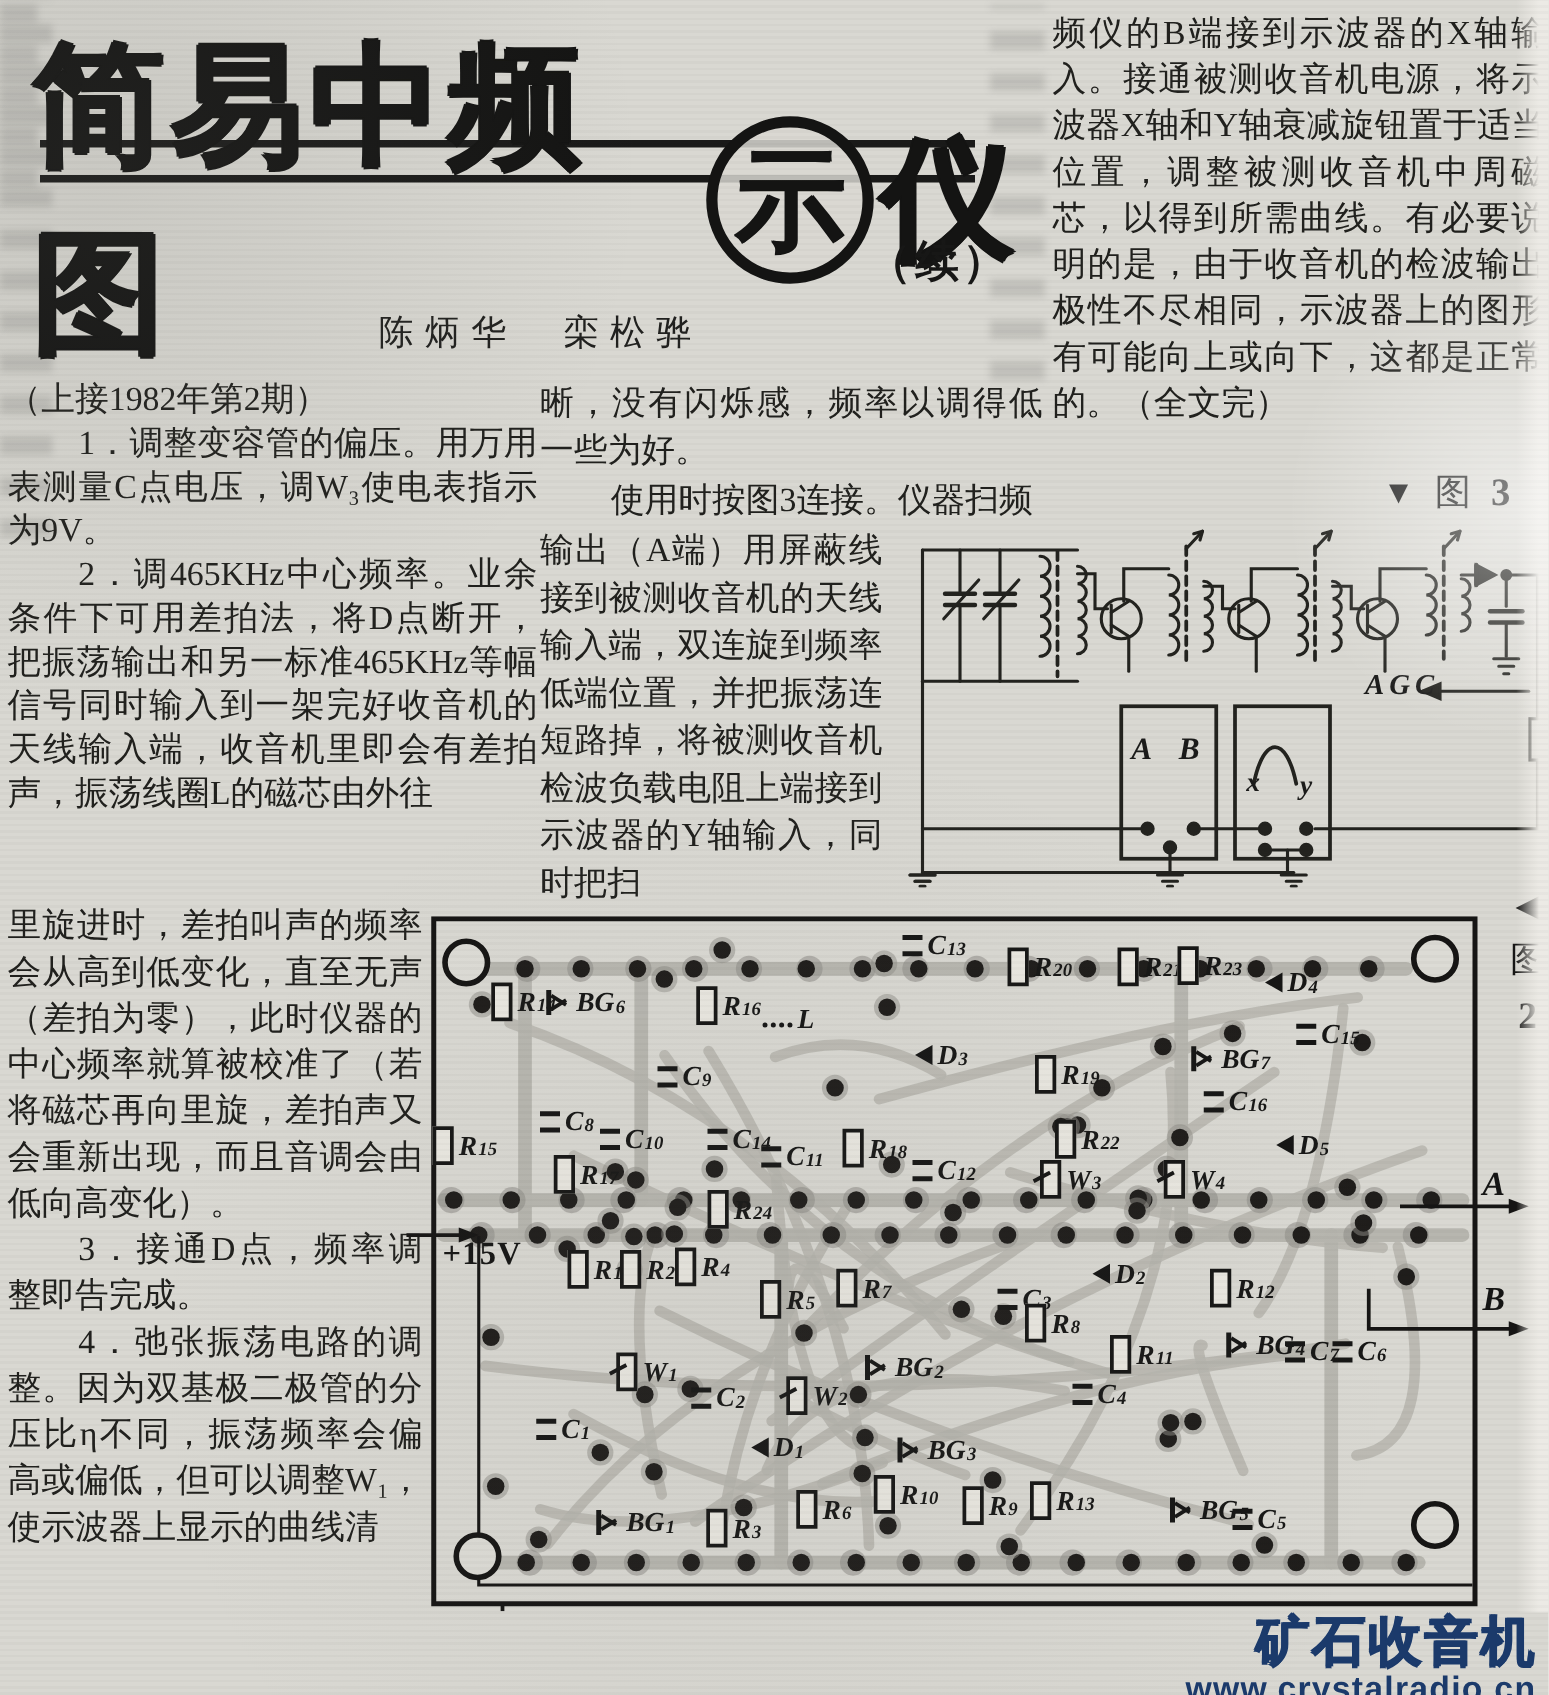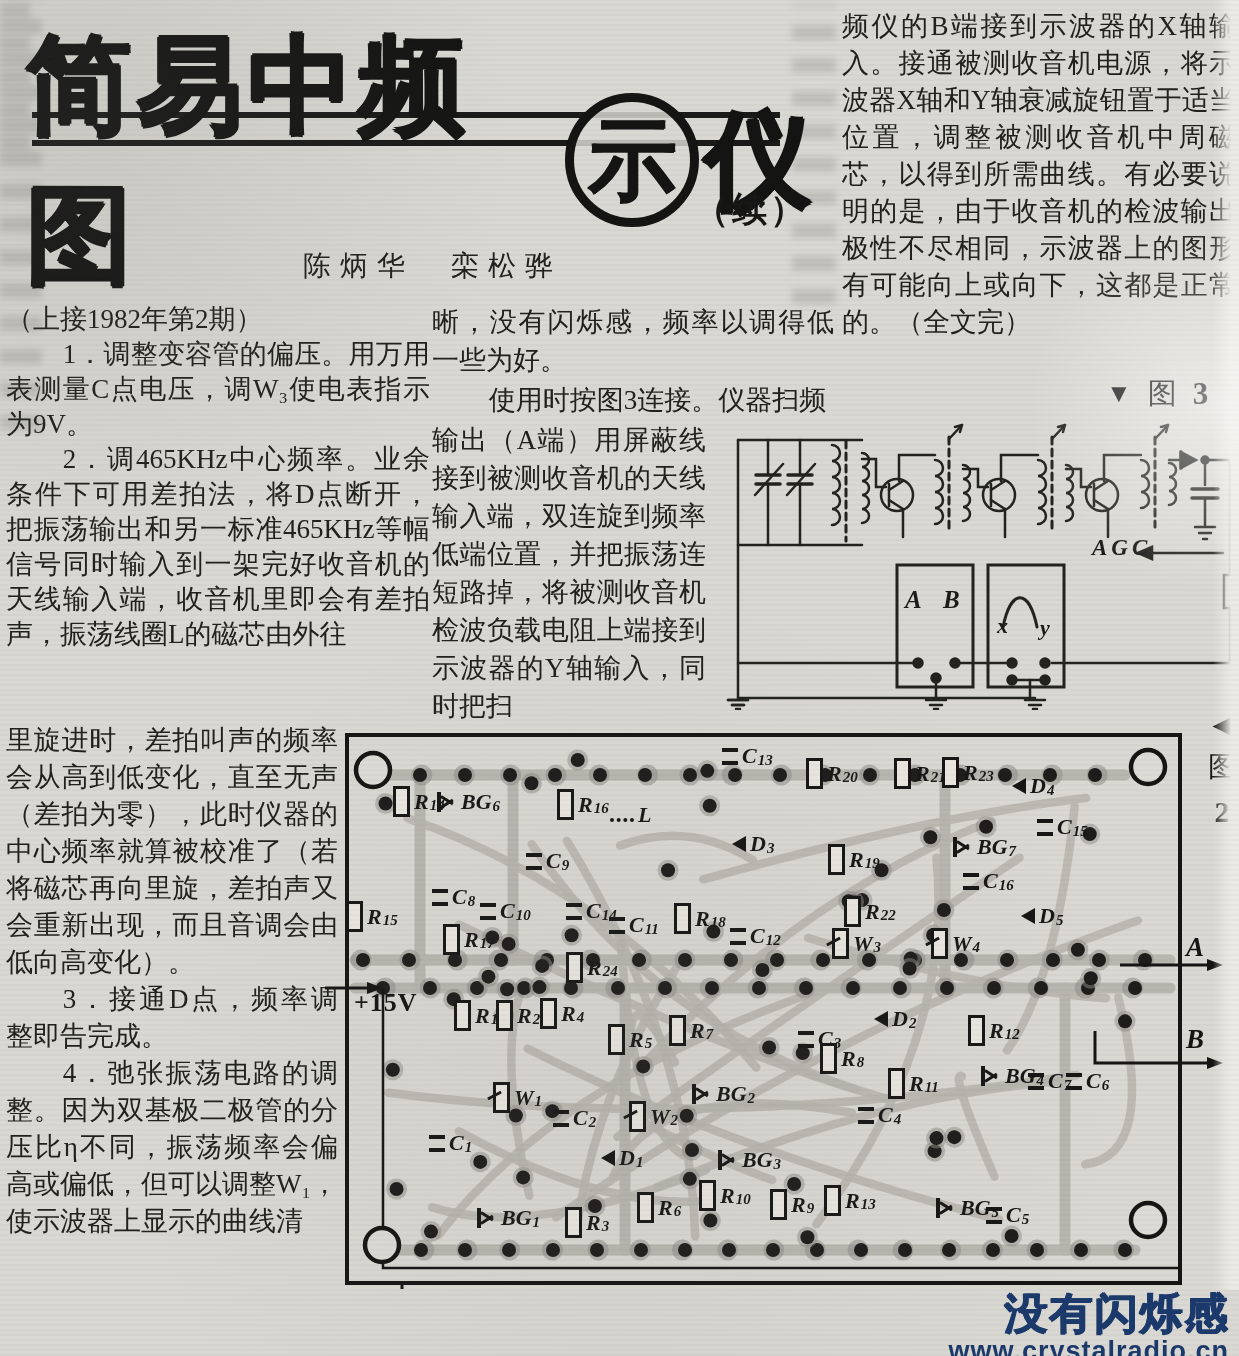--- a/index.html
+++ b/index.html
@@ -603,17 +603,17 @@
       <span class="pcb-label" style="left: 770px; top: 1189px;"><i class="g g-r"></i>R<sub>9</sub></span>
       <span class="pcb-label" style="left: 824px; top: 1185px;"><i class="g g-r"></i>R<sub>13</sub></span>
       <span class="pcb-label" style="left: 936px; top: 1195px;"><i class="g g-t"></i>BG<sub>5</sub></span>
       <span class="pcb-label" style="left: 986px; top: 1202px;"><i class="g g-c"></i>C<sub>5</sub></span>
     </div>
   <span class="pcb-rail" style="left:354px;top:988px;">+15V</span>
   <span class="pcb-io" style="left:1186px;top:932px;">A</span>
   <span class="pcb-io" style="left:1186px;top:1024px;">B</span>
 
   <div class="watermark" style="color: rgb(27, 58, 107);">
-    <div class="wm1">没有闪烁感</div>
+    <div class="wm1">矿石收音机</div>
     <div class="wm2">www.crystalradio.cn</div>
   </div>
 
 </div>
 
 </body></html>

